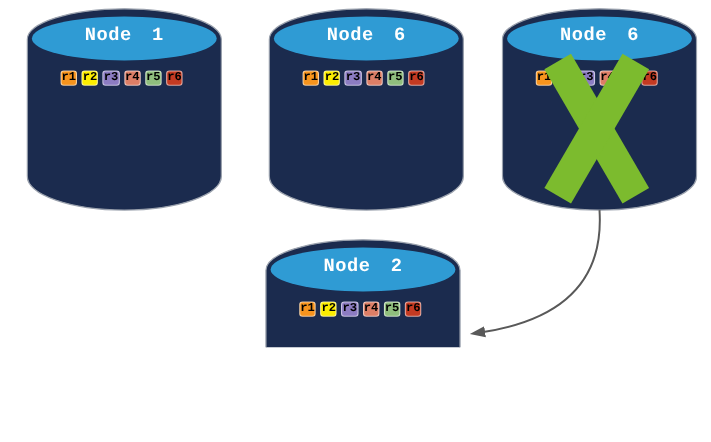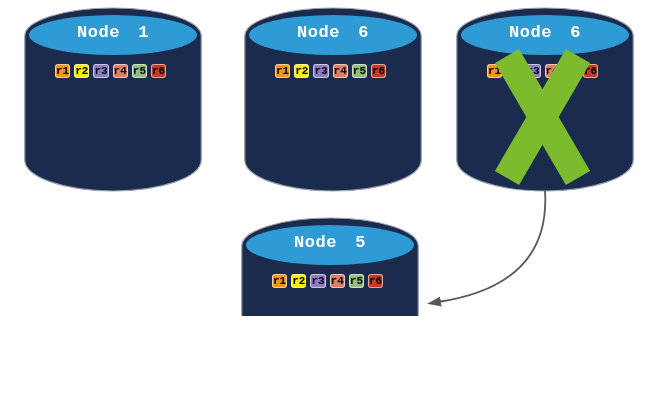--- a/index.html
+++ b/index.html
@@ -128,21 +128,21 @@
       <svg class="x-overlay" viewBox="0 0 178 187">
         <line x1="51" y1="50" x2="122" y2="172"></line>
         <line x1="122" y1="50" x2="51" y2="172"></line>
       </svg>
     </div>
       <div class="node">
       <svg class="cyl" viewBox="0 0 178 187">
         <path class="cyl-body" d="M0.75,30 A88.25,28 0 0 1 177.25,30 L177.25,154 A88.25,31 0 0 1 0.75,154 Z"></path>
         <ellipse class="cyl-top" cx="89" cy="29" rx="84" ry="20"></ellipse>
       </svg>
-      <div class="node-title">Node 5</div>
+      <div class="node-title">Node 2</div>
       <div class="bars">
           <div class="bar" style="background: rgb(247, 148, 29);">
             <span>r1</span>
           </div>
           <div class="bar" style="background: rgb(252, 238, 0);">
             <span>r2</span>
           </div>
           <div class="bar" style="background: rgb(140, 124, 194);">
             <span>r3</span>
           </div>

